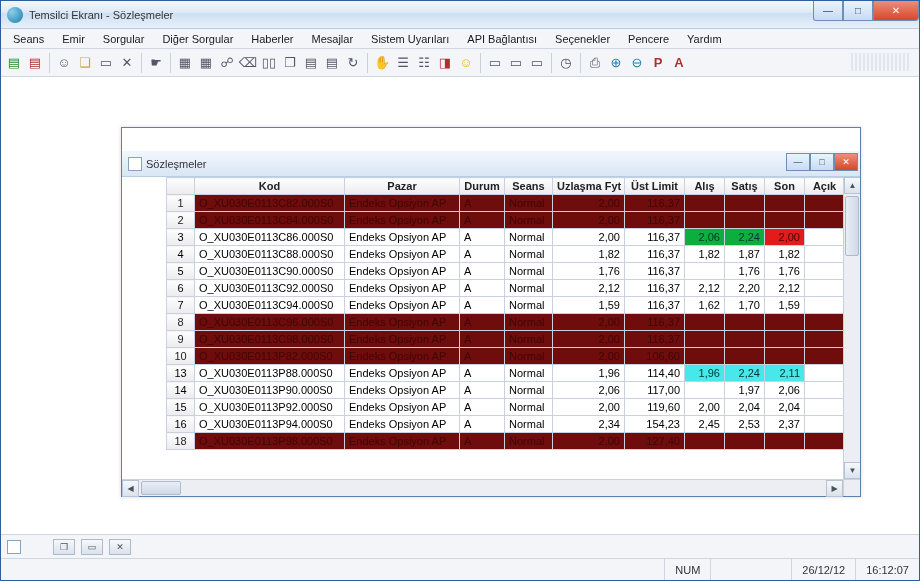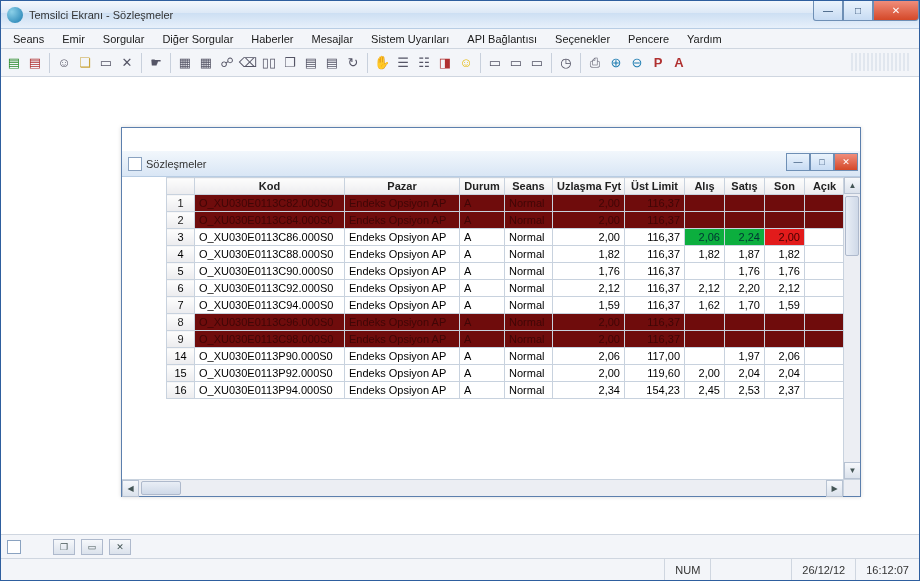--- a/index.html
+++ b/index.html
@@ -489,20 +489,46 @@
                   <td class="txt">Endeks Opsiyon AP</td>
                   <td class="txt">A</td>
                   <td class="txt">Normal</td>
                   <td class="num">2,00</td>
                   <td class="num">116,37</td>
                   <td class="num"></td>
                   <td class="num"></td>
                   <td class="num"></td>
                   <td class="txt"></td>
                 </tr>
+                <tr class="dark-row">
+                  <td class="rowhdr">10</td>
+                  <td class="txt">O_XU030E0113P82.000S0</td>
+                  <td class="txt">Endeks Opsiyon AP</td>
+                  <td class="txt">A</td>
+                  <td class="txt">Normal</td>
+                  <td class="num">2,00</td>
+                  <td class="num">106,60</td>
+                  <td class="num"></td>
+                  <td class="num"></td>
+                  <td class="num"></td>
+                  <td class="txt"></td>
+                </tr>
+                <tr>
+                  <td class="rowhdr">13</td>
+                  <td class="txt">O_XU030E0113P88.000S0</td>
+                  <td class="txt">Endeks Opsiyon AP</td>
+                  <td class="txt">A</td>
+                  <td class="txt">Normal</td>
+                  <td class="num">1,96</td>
+                  <td class="num">114,40</td>
+                  <td class="num cell-cyan">1,96</td>
+                  <td class="num cell-cyan">2,24</td>
+                  <td class="num cell-cyan">2,11</td>
+                  <td class="txt"></td>
+                </tr>
                 <tr>
                   <td class="rowhdr">14</td>
                   <td class="txt">O_XU030E0113P90.000S0</td>
                   <td class="txt">Endeks Opsiyon AP</td>
                   <td class="txt">A</td>
                   <td class="txt">Normal</td>
                   <td class="num">2,06</td>
                   <td class="num">117,00</td>
                   <td class="num"></td>
                   <td class="num">1,97</td>
@@ -526,20 +552,33 @@
                   <td class="rowhdr">16</td>
                   <td class="txt">O_XU030E0113P94.000S0</td>
                   <td class="txt">Endeks Opsiyon AP</td>
                   <td class="txt">A</td>
                   <td class="txt">Normal</td>
                   <td class="num">2,34</td>
                   <td class="num">154,23</td>
                   <td class="num">2,45</td>
                   <td class="num">2,53</td>
                   <td class="num">2,37</td>
+                  <td class="txt"></td>
+                </tr>
+                <tr class="dark-row">
+                  <td class="rowhdr">18</td>
+                  <td class="txt">O_XU030E0113P98.000S0</td>
+                  <td class="txt">Endeks Opsiyon AP</td>
+                  <td class="txt">A</td>
+                  <td class="txt">Normal</td>
+                  <td class="num">2,00</td>
+                  <td class="num">127,40</td>
+                  <td class="num"></td>
+                  <td class="num"></td>
+                  <td class="num"></td>
                   <td class="txt"></td>
                 </tr>
               </tbody>
           </table>
         </div>
         <div class="vscroll">
           <div class="arrow">▲</div>
           <div class="track">
             <div class="thumb"></div>
           </div>

